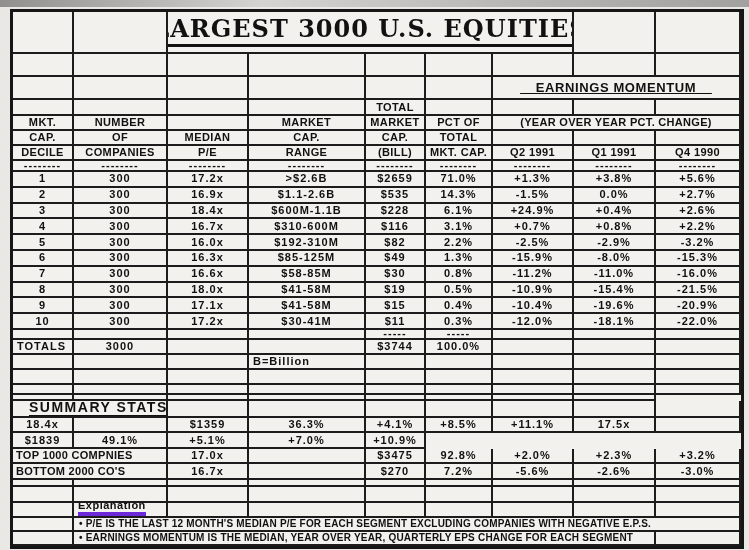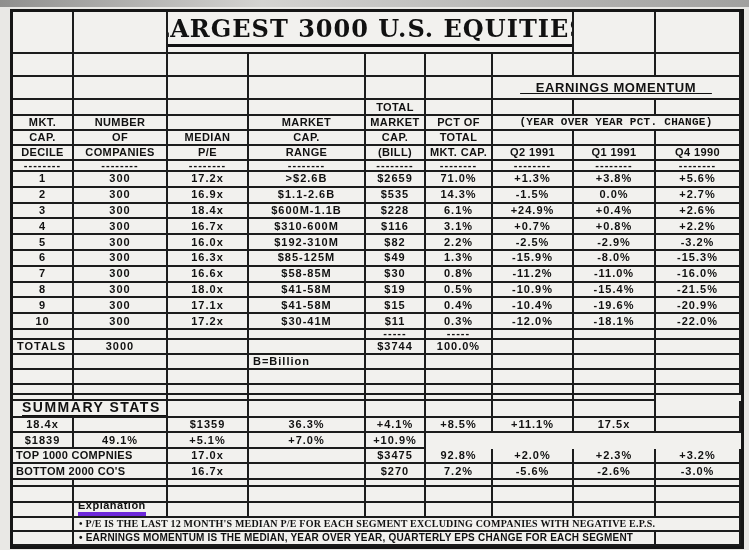--- a/index.html
+++ b/index.html
@@ -34,28 +34,28 @@
   .hdr{letter-spacing:.4px;}
   .tl{justify-content:flex-start;padding-left:4px;}
   .title-cell{grid-column:3 / span 5;}
   .title-text{
     font-family:"DejaVu Serif", serif;
     font-size:24px;letter-spacing:1px;
     border-bottom:3px solid #111;
     padding:0 10px 3px 10px;
   }
   .em-cell{grid-column:7 / span 3;font-size:13px;letter-spacing:.6px;text-decoration:underline;}
-  .yoy{grid-column:7 / span 3;letter-spacing:.3px;font-family:Liberation Mono, monospace;}
+  .yoy{grid-column:7 / span 3;letter-spacing:.3px;}
   .dashc{letter-spacing:1px;}
-  .sumh{grid-column:1 / span 2;justify-content:flex-start;padding-left:9px;}
+  .sumh{grid-column:1 / span 2;justify-content:flex-start;padding-left:16px;}
   .sumh span{font-size:14px;letter-spacing:1.5px;border-bottom:2px solid #111;padding:0 8px 1px 0;}
   .slabel{grid-column:1 / span 2;justify-content:flex-start;padding-left:3px;letter-spacing:.3px;}
   .expl span{border-bottom:6px solid #6d28d9;padding-bottom:1px;letter-spacing:.5px;}
   .bull{justify-content:flex-start;padding-left:5px;font-size:10px;letter-spacing:.2px;}
-  .b1{grid-column:2 / span 8;font-family:Liberation Serif, serif;}
+  .b1{grid-column:2 / span 8;}
   .b2{grid-column:2 / span 7;}
 </style>
 </head>
 <body>
 
 <div class="smudge"></div>
 
 <div class="grid">
 
   <div class="c"></div>

